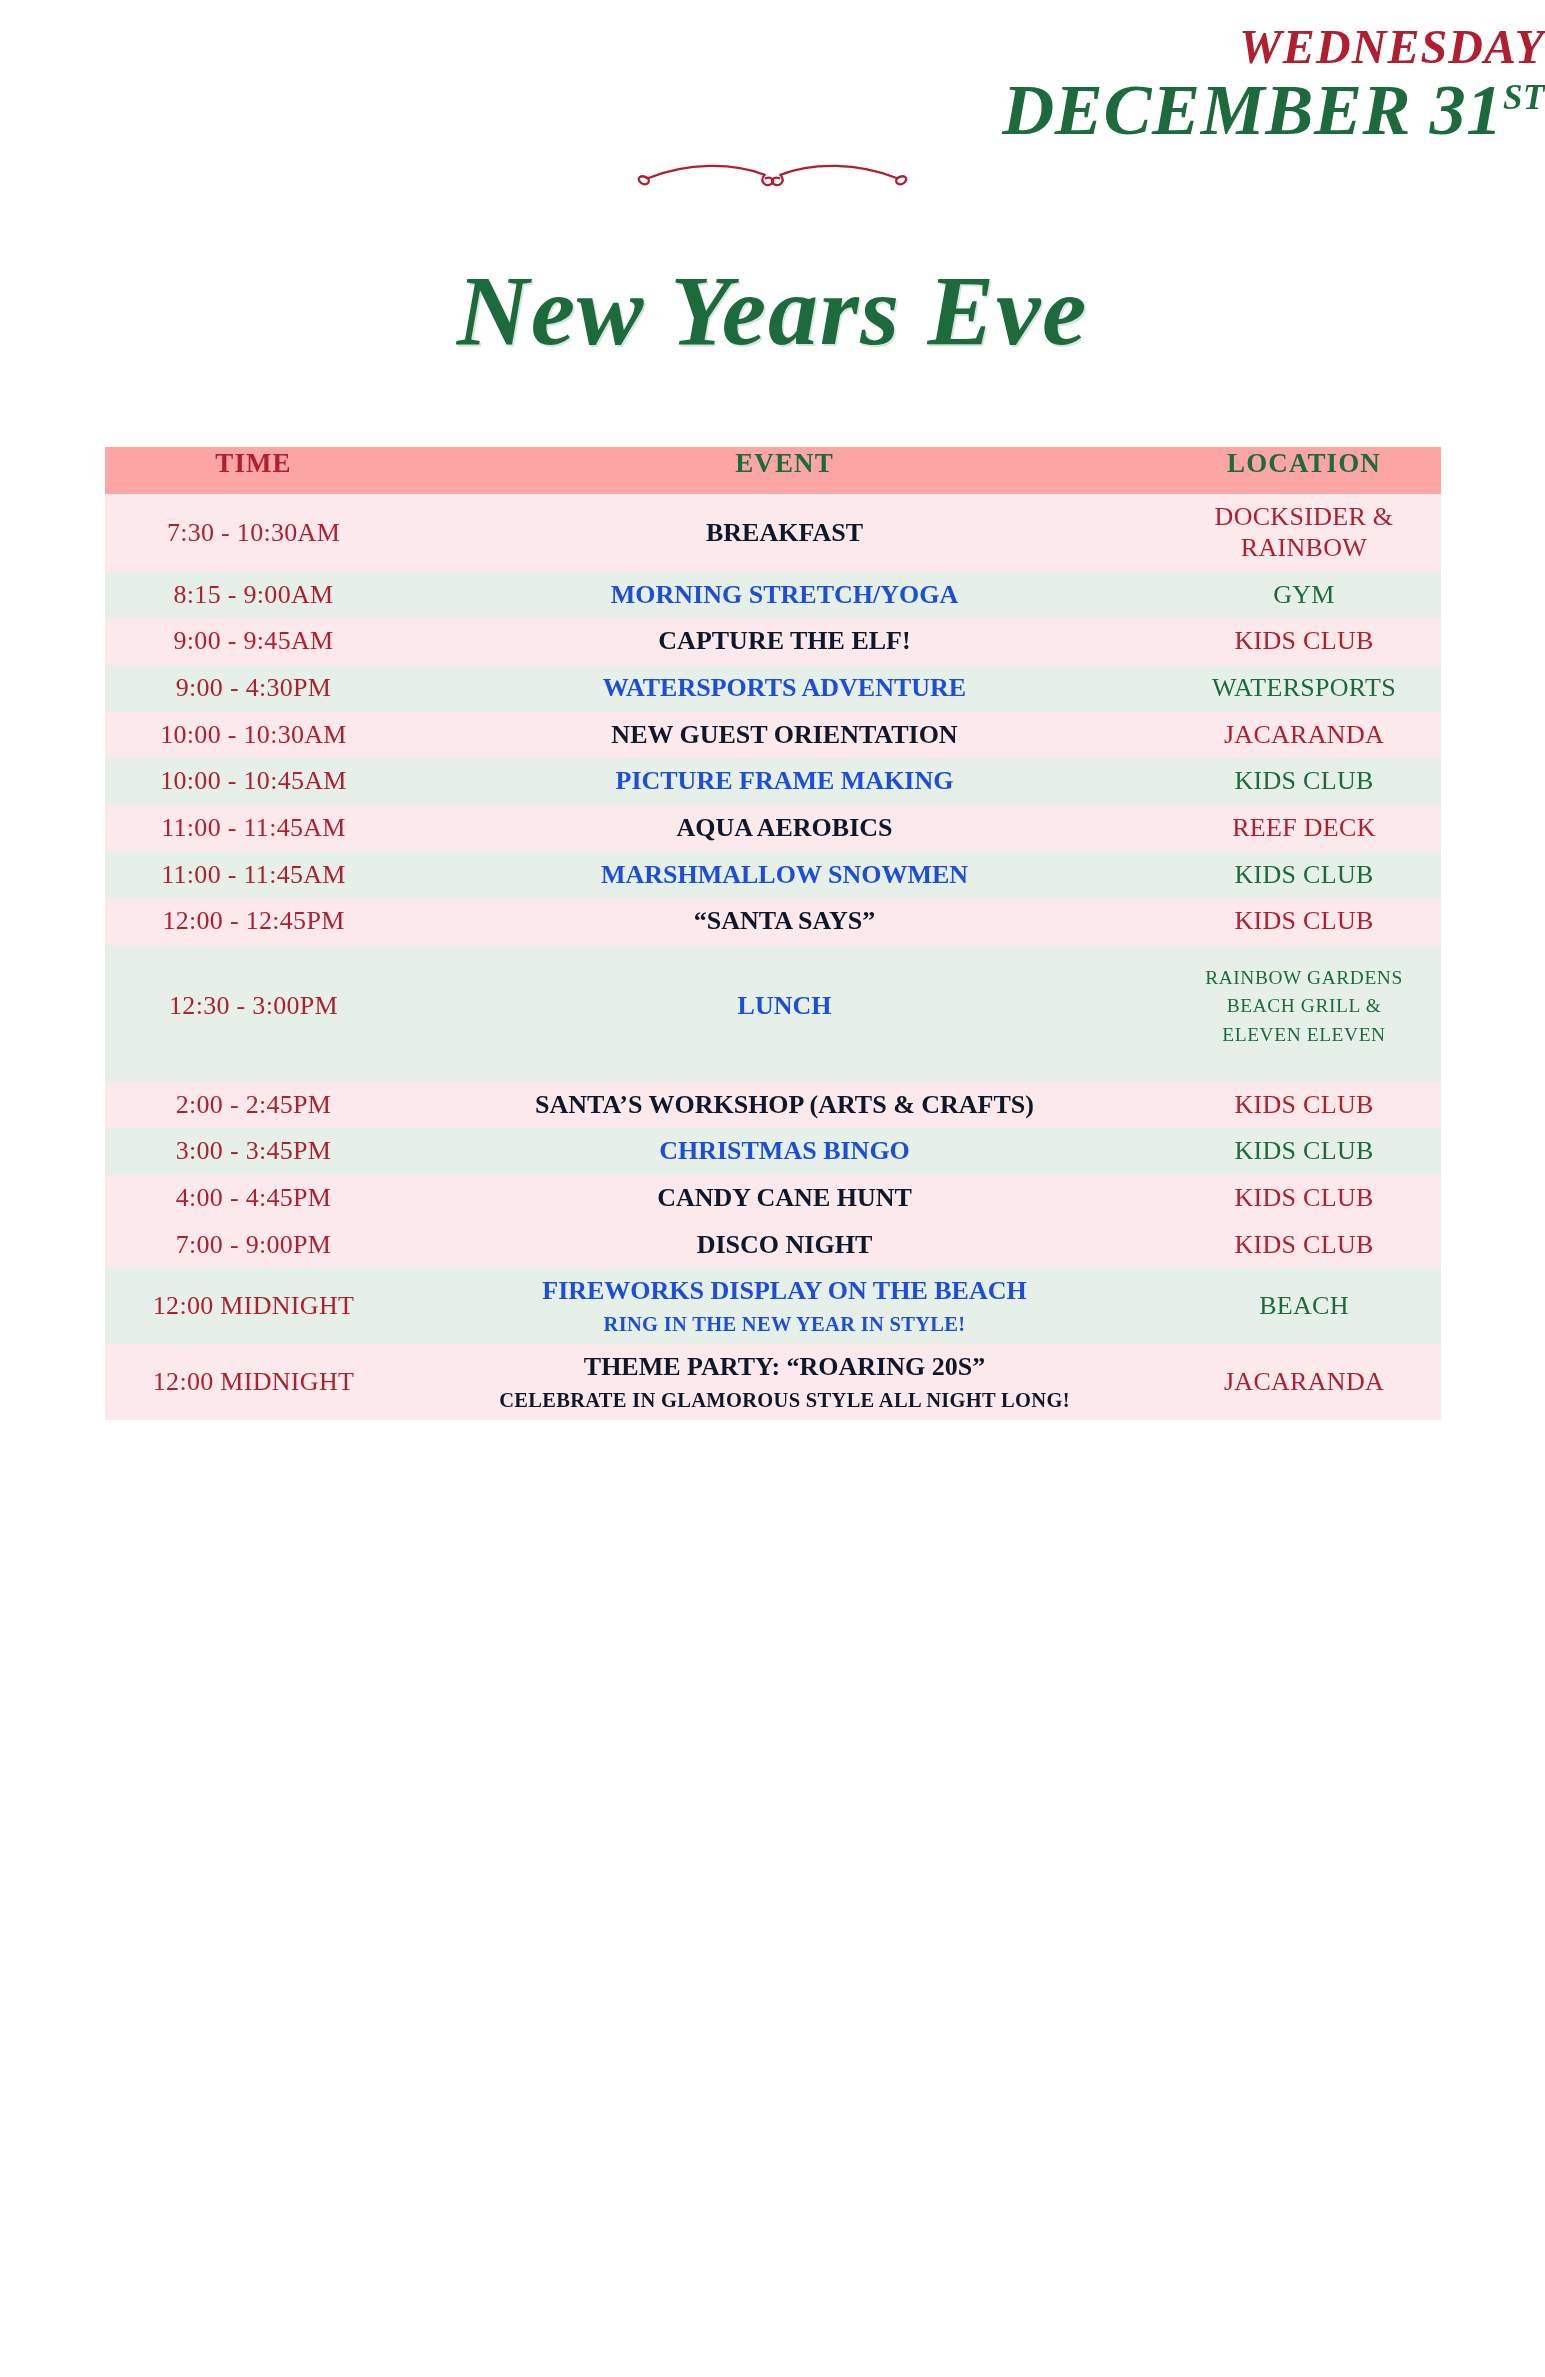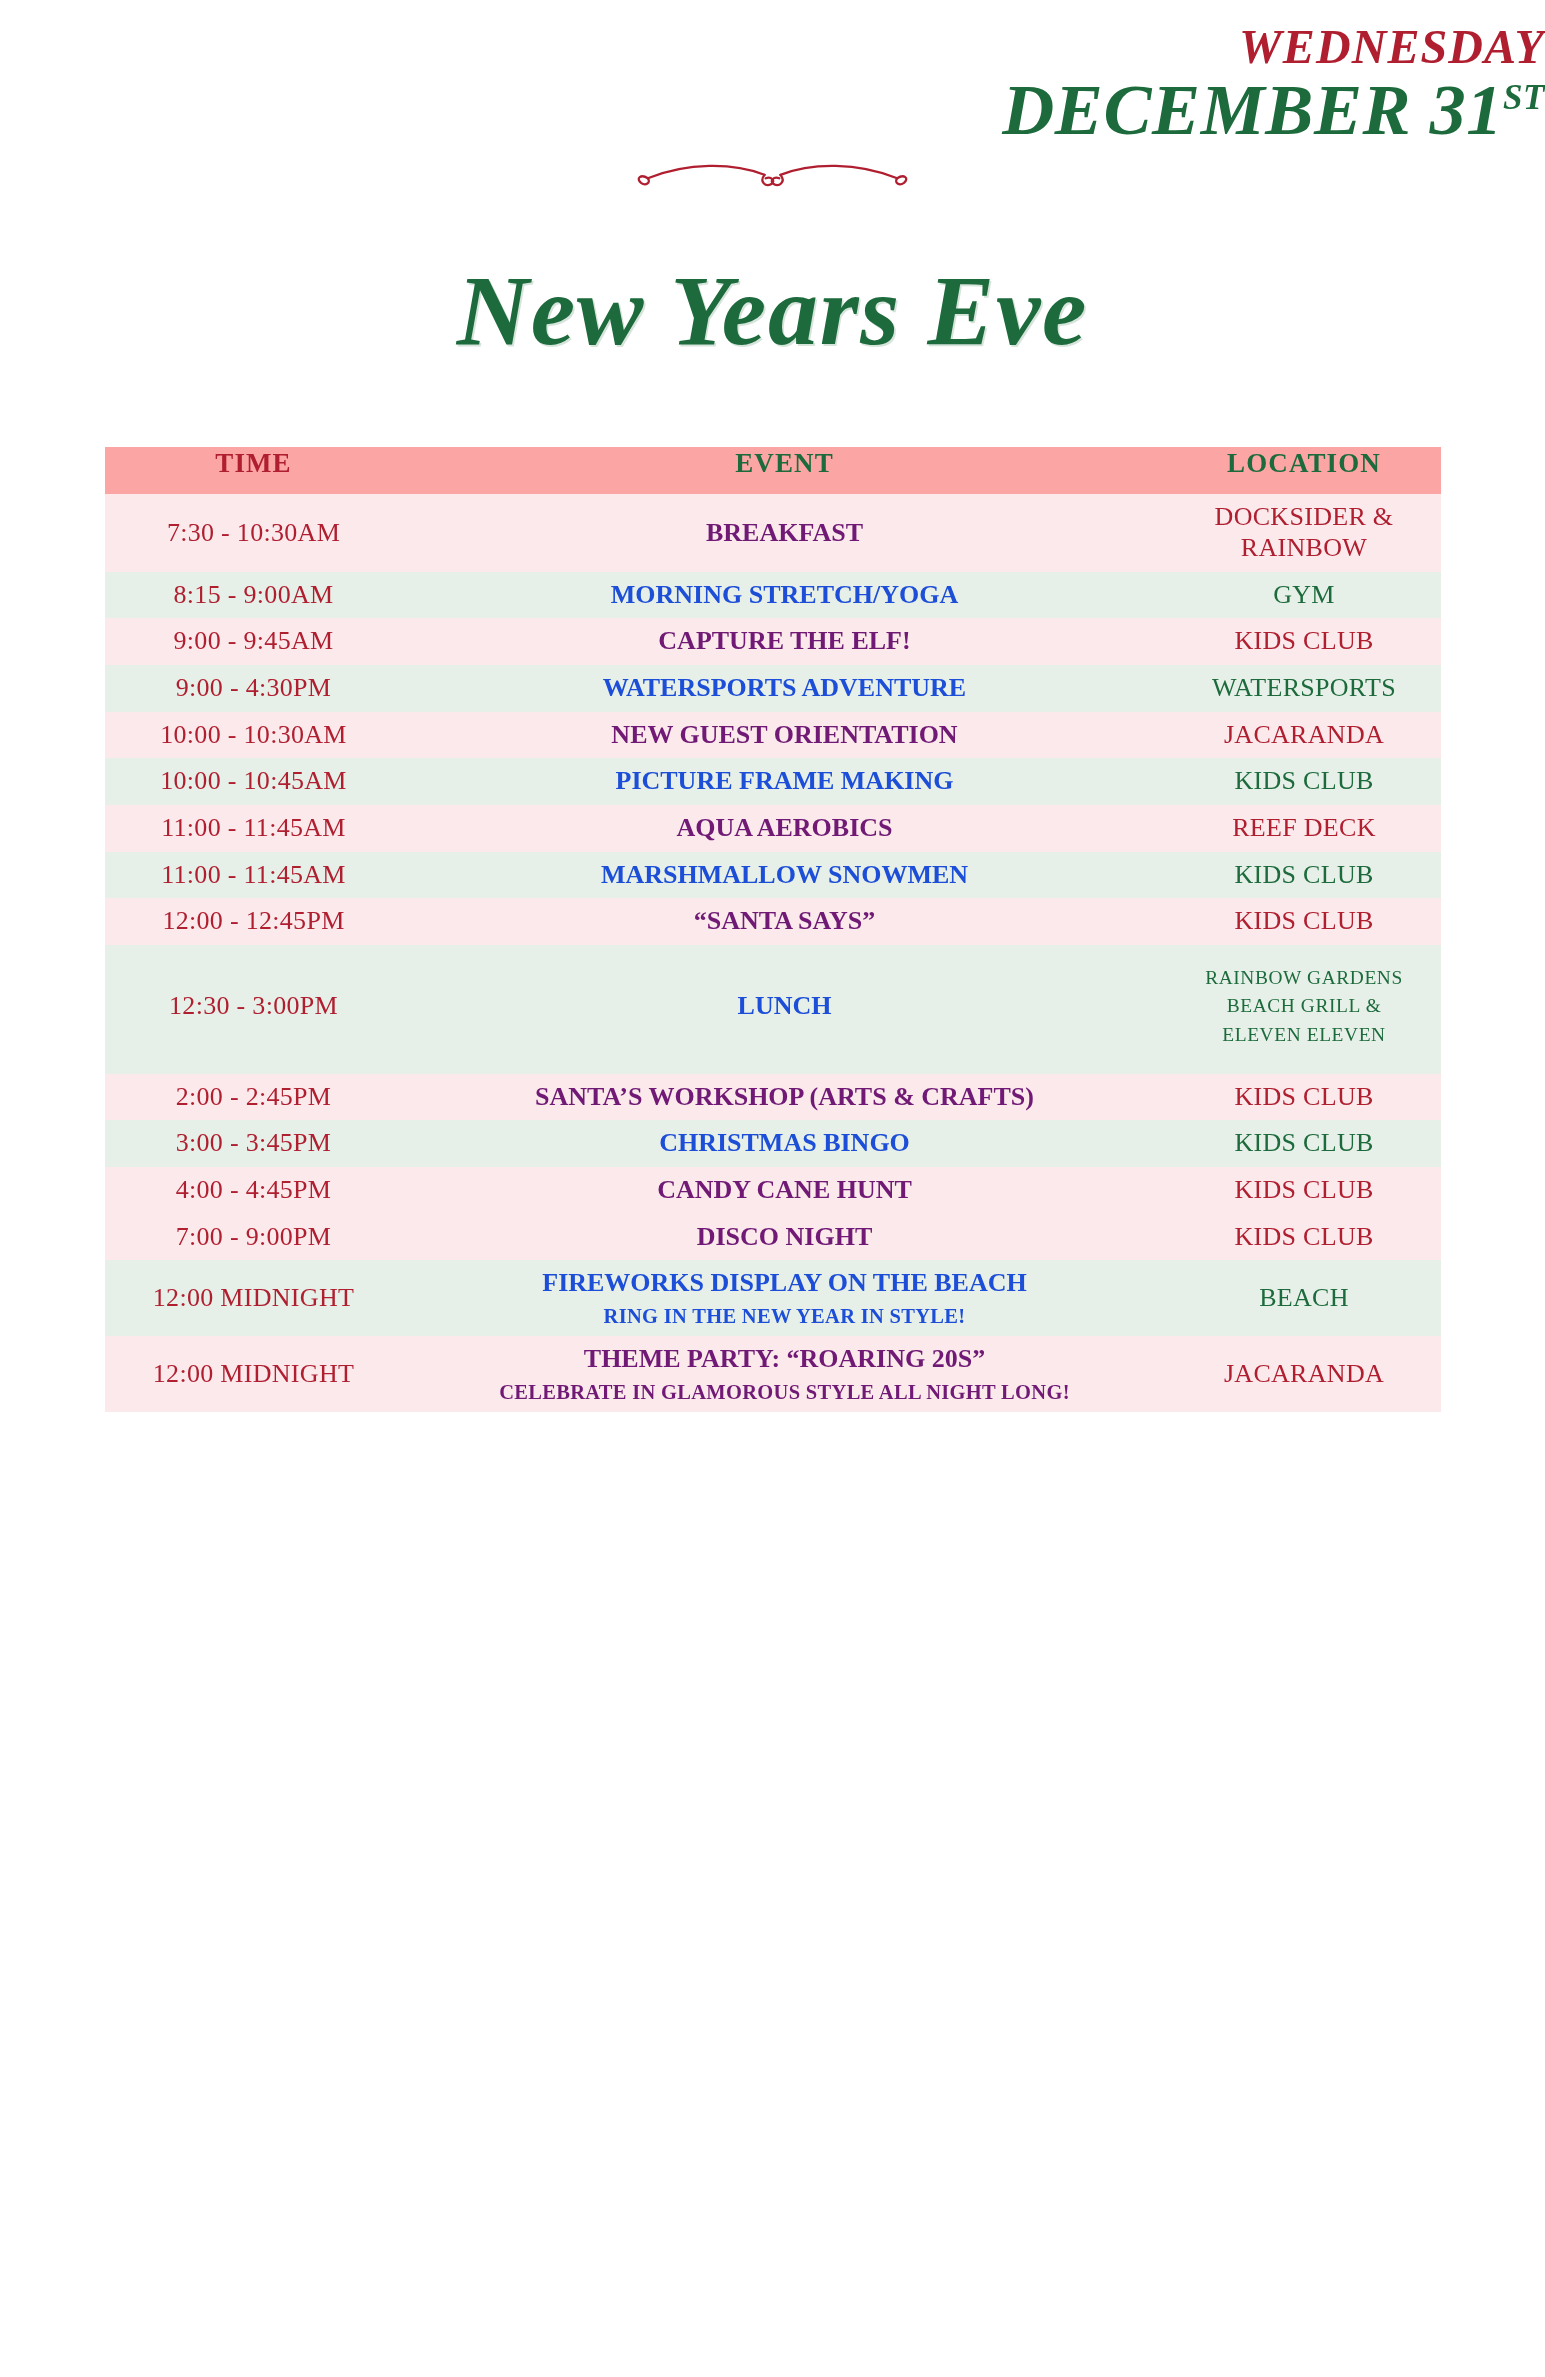--- a/index.html
+++ b/index.html
@@ -103,21 +103,21 @@
     font-family: "Liberation Serif", serif;
     font-size: 26px;
     vertical-align: middle;
     text-align: center;
     line-height: 1.18;
   }
   tbody tr.row-red td { background: #fbe9ec; }
   tbody tr.row-green td { background: #e6f0e8; }
 
   tbody tr.row-red td.cell-time { color: #b01f30; }
-  tbody tr.row-red td.cell-event { color: #701a75; font-weight: bold; }
+  tbody tr.row-red td.cell-event { color: #0f172a; font-weight: bold; }
   tbody tr.row-red td.cell-loc { color: #b01f30; }
 
   tbody tr.row-green td.cell-time { color: #b01f30; }
   tbody tr.row-green td.cell-event { color: #1d4ed8; font-weight: bold; }
   tbody tr.row-green td.cell-loc { color: #1d6b3c; }
 
   td.cell-time { font-weight: normal; letter-spacing: 0.3px; }
   td.cell-loc { letter-spacing: 0.3px; }
 
   .loc-multi {
@@ -126,21 +126,21 @@
     line-height: 1.45;
     letter-spacing: 0.6px;
   }
   .event-sub {
     display: block;
     font-size: 20.5px;
     font-weight: bold;
     letter-spacing: 0.3px;
     margin-top: 5px;
   }
-  .tall td { padding-top: 19.4px; padding-bottom: 25px; }
+  .tall td { padding-top: 19.4px; padding-bottom: 33px; }
 </style>
 </head>
 <body>
 
 <div class="page">
 
   <div class="header">
     <div class="hdr-weekday">WEDNESDAY</div>
     <div class="hdr-date"><span>DECEMBER 31</span><span class="sup">ST</span></div>
     <div class="flourish">

